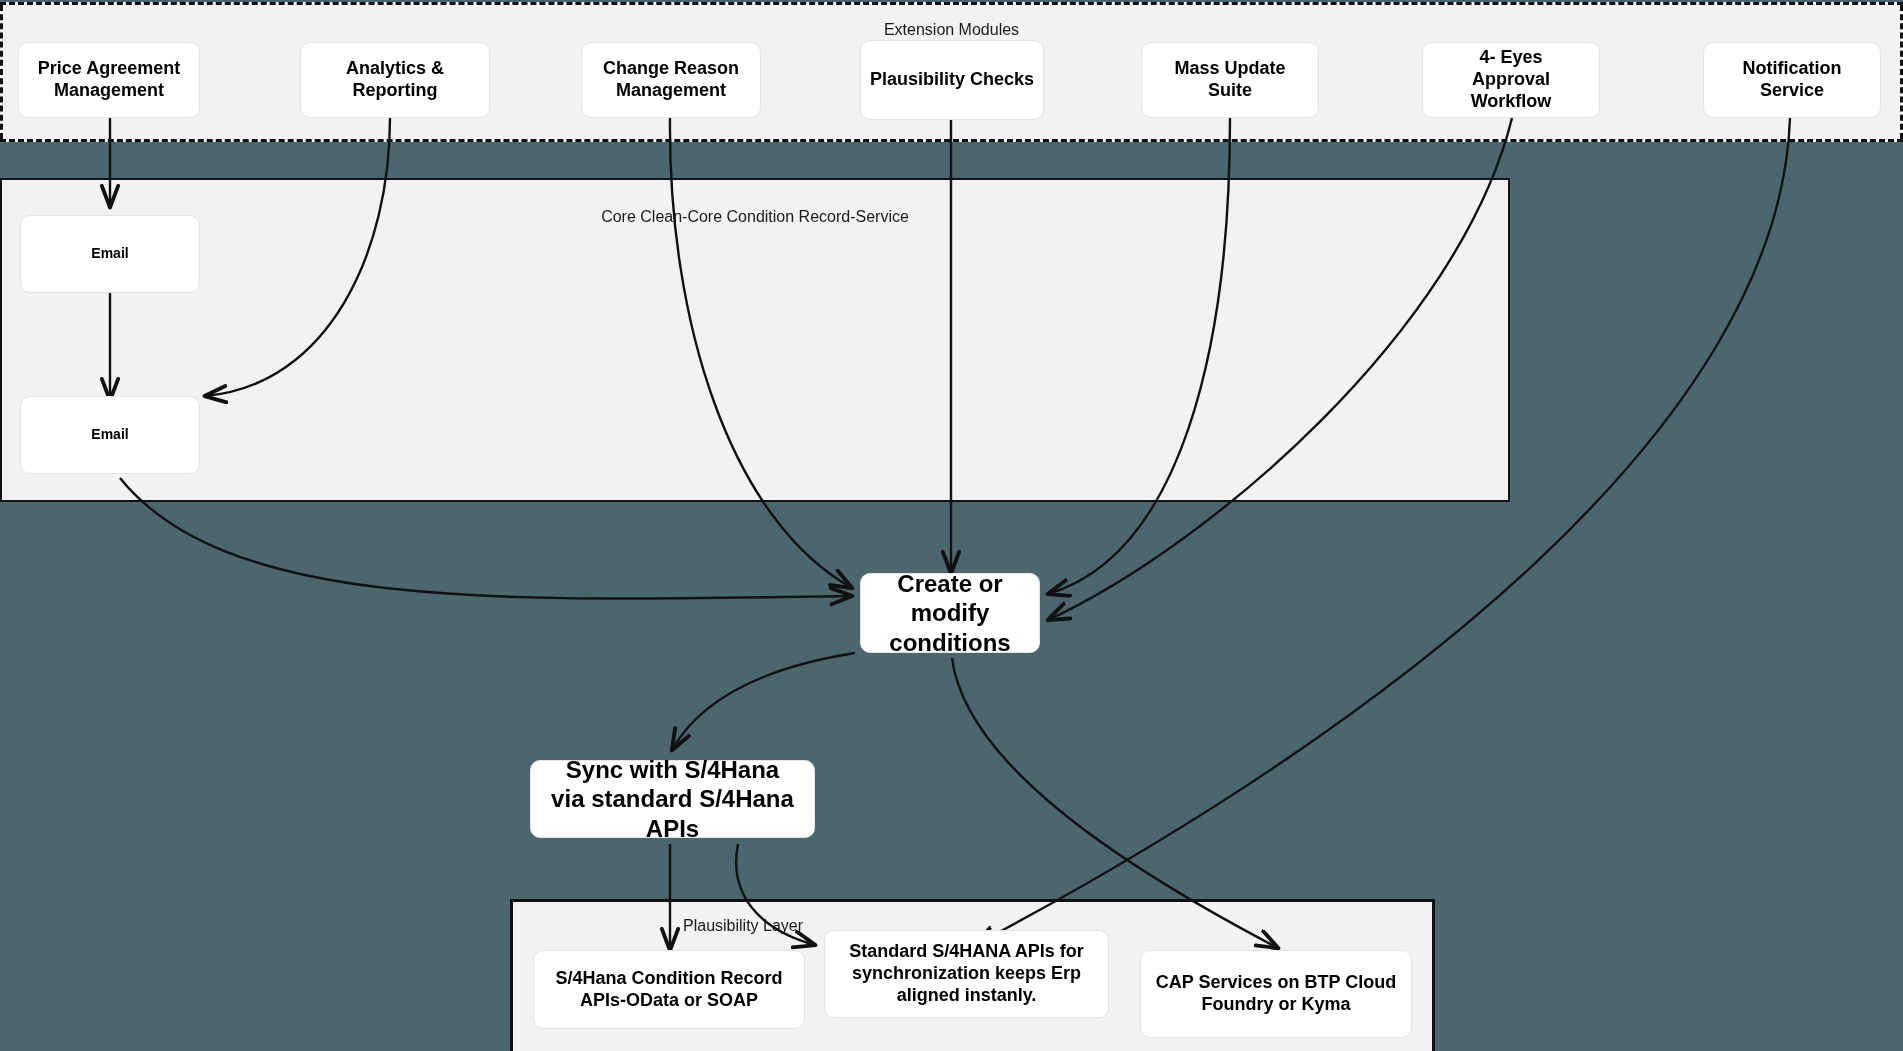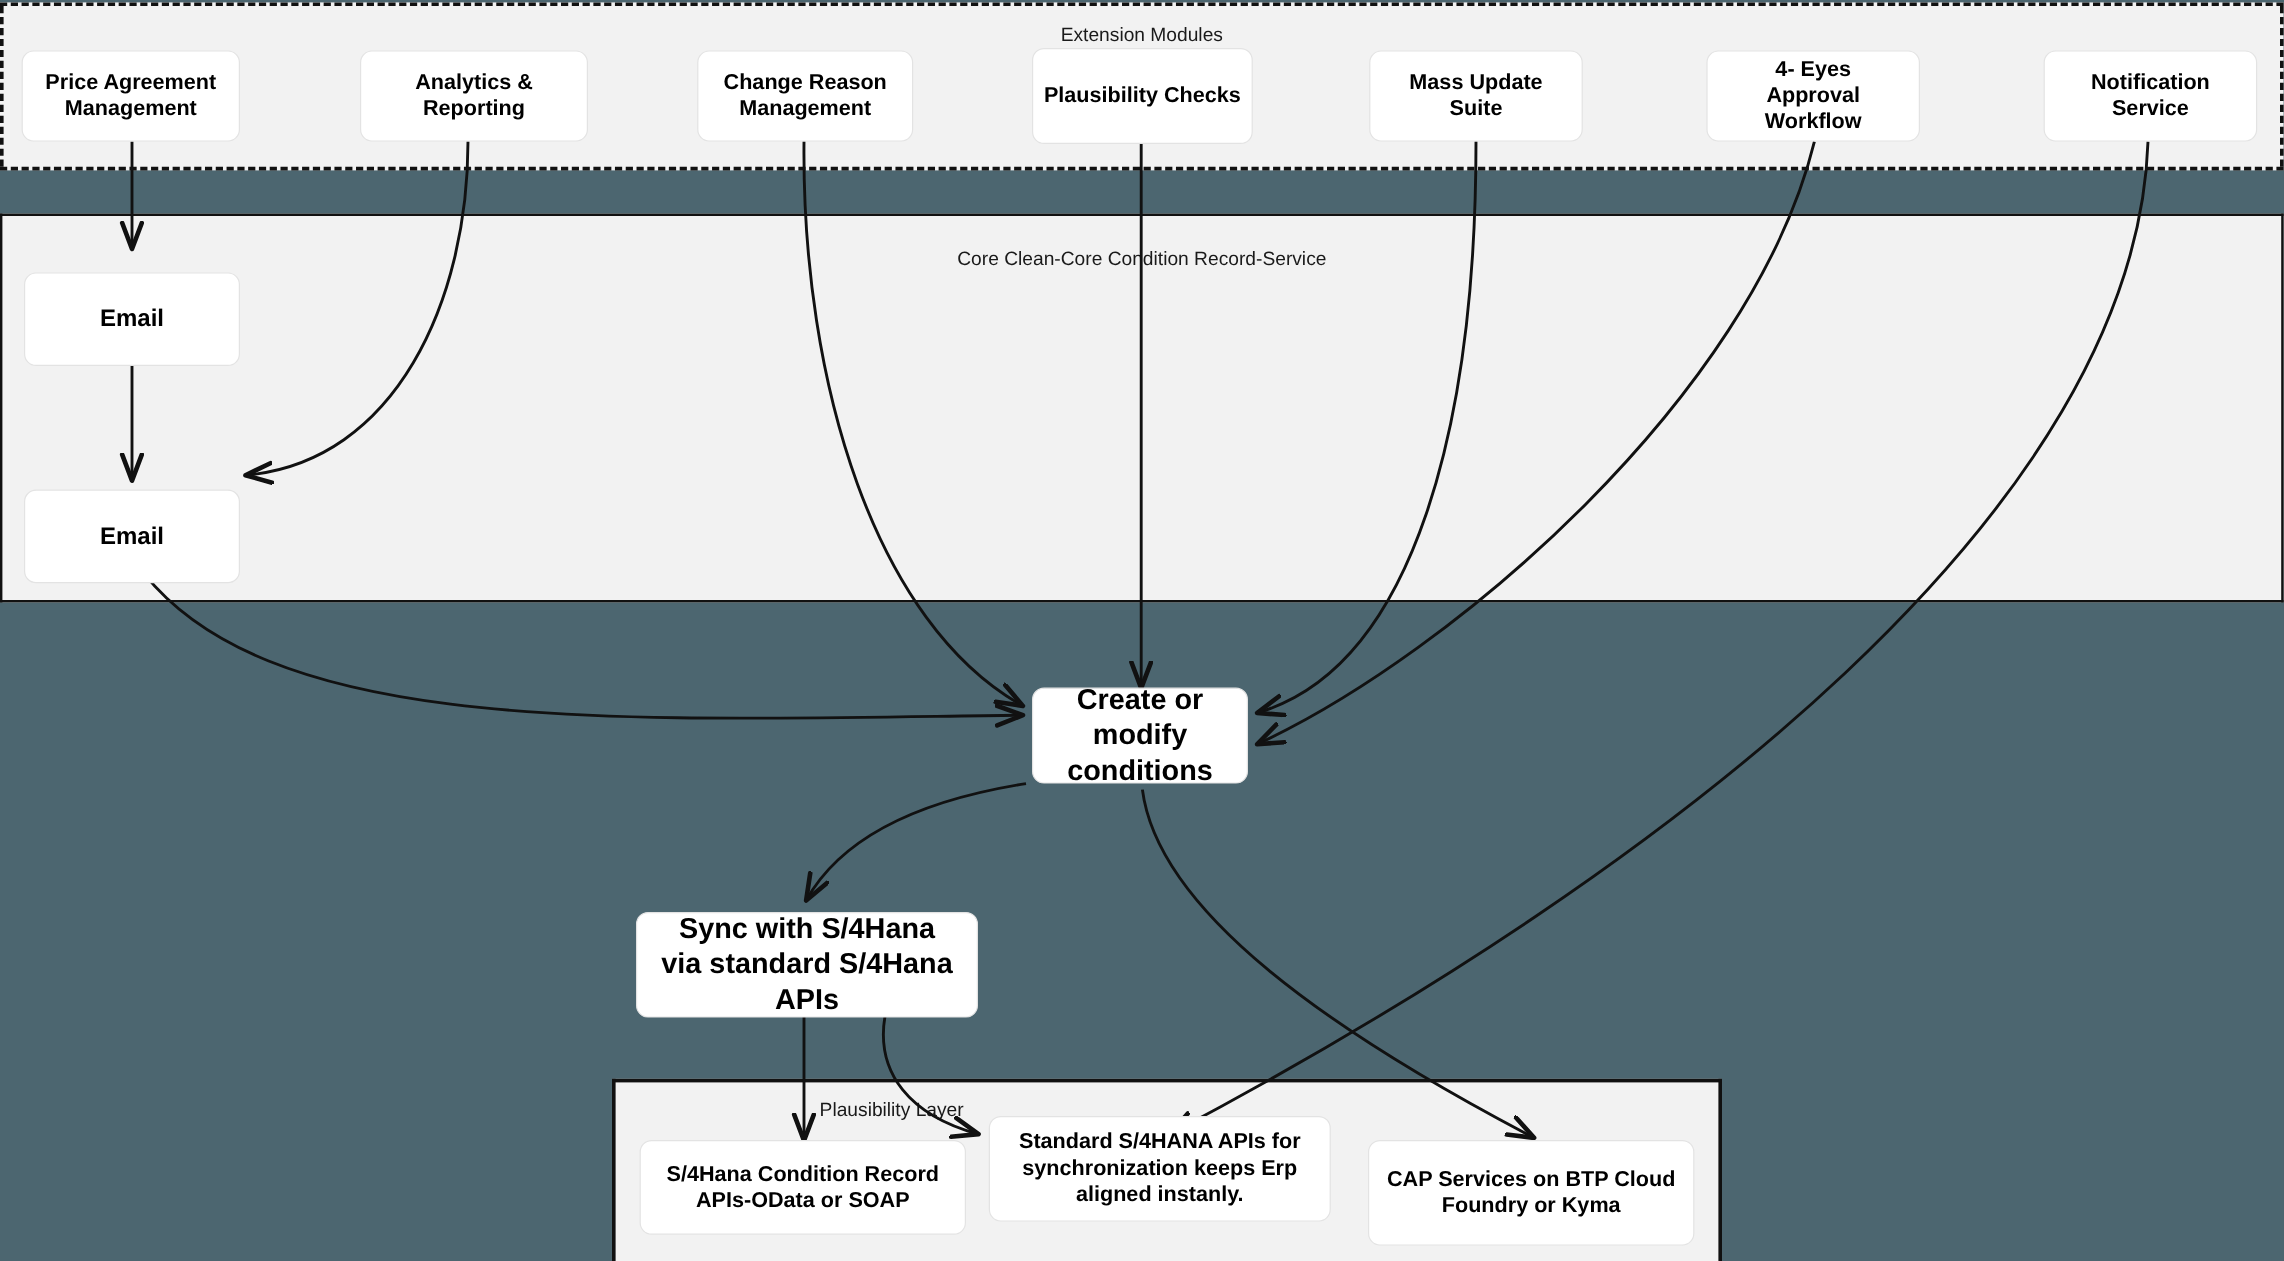--- a/index.html
+++ b/index.html
@@ -41,21 +41,21 @@
     top: 0; bottom: 0;
     width: 0;
     border-left: 3px dashed #111111;
   }
   #extension-panel::before { left: 0; }
   #extension-panel::after  { right: 0; }
 
   #core-panel {
     left: 0px;
     top: 178px;
-    width: 1903px;
+    width: 1510px;
     height: 324px;
     border: 2px solid #111111;
     border-left: 0;
     border-right: 0;
   }
   #core-panel::before,
   #core-panel::after {
     content: "";
     position: absolute;
     top: -2px; bottom: -2px;
@@ -106,21 +106,21 @@
     align-items: center;
     justify-content: center;
     text-align: center;
     font-weight: bold;
     color: #000000;
     line-height: 1.22;
     font-family: "Liberation Sans", sans-serif;
     padding: 4px 8px;
   }
   .node.ext { font-size: 18px; }
-  .node.core-node { font-size: 20px; margin-top: 12px; }
+  .node.core-node { font-size: 14px; }
   .node.mid { font-size: 24px; }
   .node.bottom { font-size: 18px; }
 </style>
 </head>
 <body>
 
 <div class="panel" id="extension-panel">
   <div class="panel-label" id="extension-label">Extension Modules</div>
 </div>
 
@@ -193,21 +193,21 @@
 <div class="node core-node" style="left:20px; top:215px; width:180px; height:78px;">
   <span>Email</span>
 </div>
 <div class="node core-node" style="left:20px; top:396px; width:180px; height:78px;">
   <span>Email</span>
 </div>
 
 <div class="node mid" style="left:860px; top:573px; width:180px; height:80px;">
   <span>Create or modify<br>conditions</span>
 </div>
-<div class="node mid" style="left:530px; top:760px; width:285px; height:88px;">
+<div class="node mid" style="left:530px; top:760px; width:285px; height:78px;">
   <span>Sync with S/4Hana<br>via standard S/4Hana APIs</span>
 </div>
 
 <div class="node bottom" style="left:533px; top:950px; width:272px; height:79px;">
   <span>S/4Hana Condition Record<br>APIs-OData or SOAP</span>
 </div>
 <div class="node bottom" style="left:824px; top:930px; width:285px; height:88px;">
   <span>Standard S/4HANA APIs for<br>synchronization keeps Erp<br>aligned instanly.</span>
 </div>
 <div class="node bottom" style="left:1140px; top:950px; width:272px; height:88px;">

